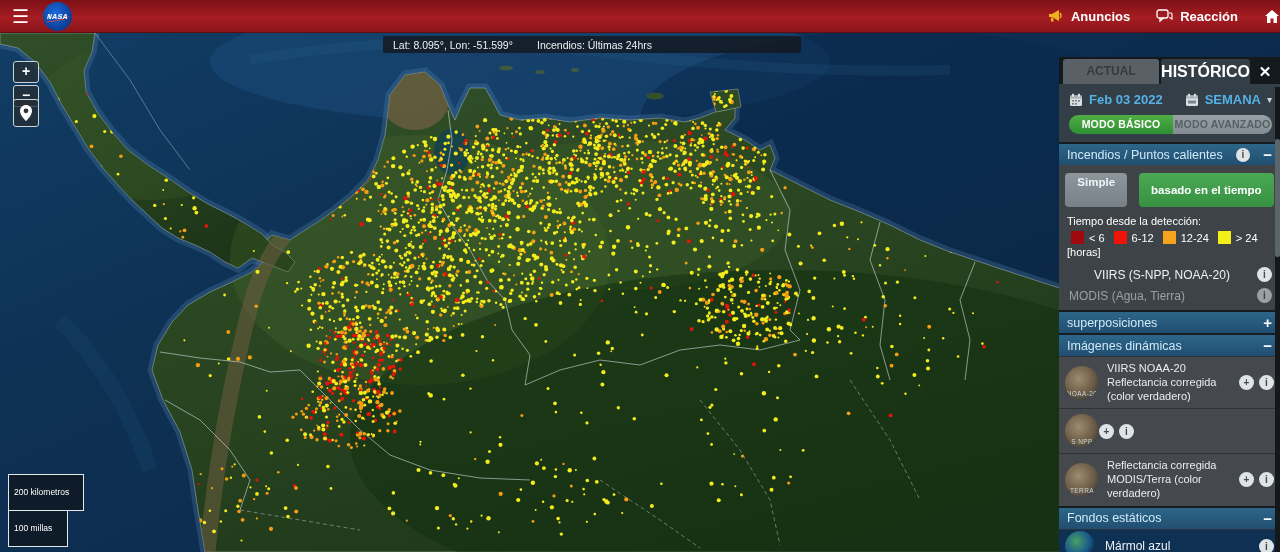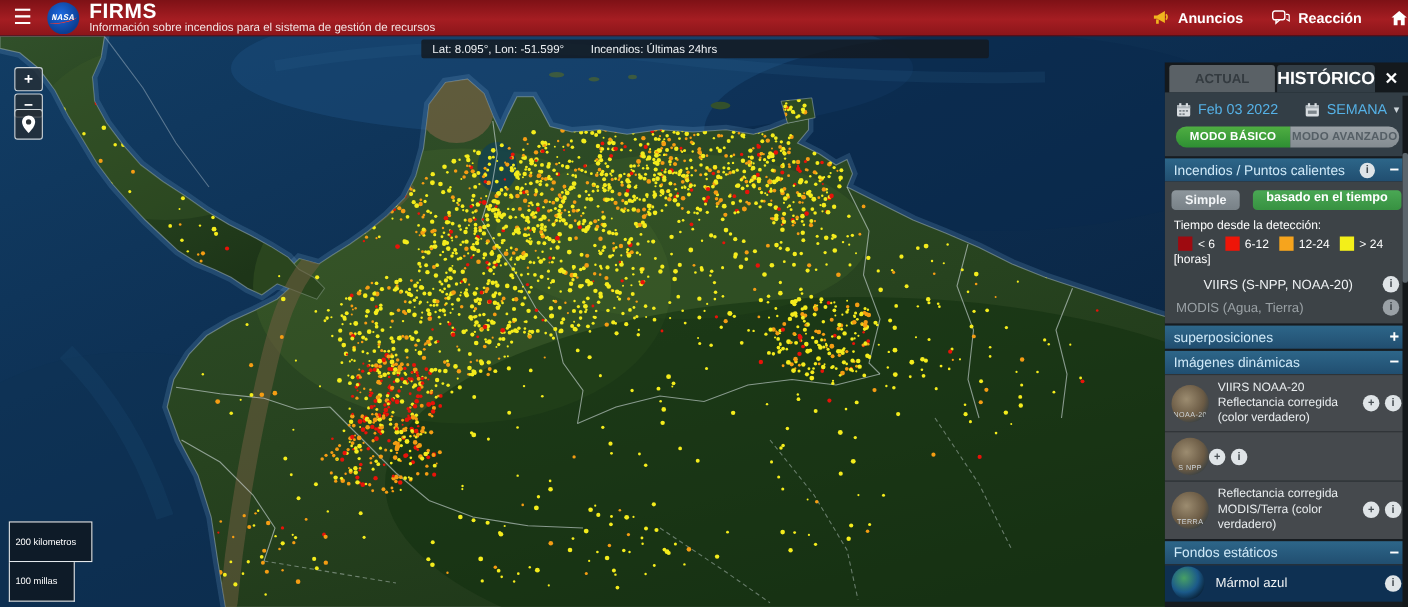--- a/index.html
+++ b/index.html
@@ -20,21 +20,21 @@
   .title-block { display:flex; flex-direction:column; line-height:1.05; }
   .app-title { color:#fff; font-size:19px; font-weight:bold; letter-spacing:.5px;}
   .app-subtitle { color:#f3e2e2; font-size:10.5px; }
   .header-right { margin-left:auto; display:flex; align-items:center; gap:26px; }
   .hbtn { display:flex; align-items:center; gap:7px; color:#fff; font-size:13px; font-weight:bold; cursor:pointer;}
   .hbtn svg { display:block; }
 
   
   .map-svg { position:absolute; inset:0; z-index:1; }
 
-  .infobar { position:absolute; left:383px; top:36px; width:516px; height:17px; z-index:10;
+  .infobar { position:absolute; left:383px; top:36px; width:418px; height:17px; z-index:10;
     background:rgba(20,25,30,.82); border-radius:2px; display:flex; align-items:center;
     color:#eef1f4; font-size:10.5px; padding:0 10px; }
   .infobar .coords { width:128px; }
   .infobar .fires { margin-left:16px; }
 
   .zoomctrl { position:absolute; left:13px; top:61px; z-index:10; display:flex; flex-direction:column; gap:2px;}
   .mapbtn { width:26px; height:22px; background:rgba(38,46,53,.78); border:1.5px solid #ccd4d9; border-radius:3px;
     color:#fff; font-size:14px; font-weight:bold; text-align:center; line-height:19px; cursor:pointer;}
   .pinbtn { position:absolute; left:13px; top:99px; width:26px; height:28px; z-index:10;
     background:rgba(38,46,53,.78); border:1.5px solid #ccd4d9; border-radius:3px; cursor:pointer;
@@ -52,21 +52,21 @@
   .tabbar { height:27px; background:#14191d; display:flex; align-items:flex-end; flex:none;}
   .tab-current { flex:1.15; margin:2px 2px 0 4px; background:#5a6166; border-radius:3px 3px 0 0;
     color:#343b40; font-weight:bold; font-size:12px; text-align:center; line-height:25px; height:25px; cursor:pointer;}
   .tab-historic { flex:1; background:#333e46; border-radius:3px 3px 0 0; color:#fff; font-weight:bold;
     font-size:16px; text-align:center; line-height:25px; height:25px; cursor:pointer;}
   .tab-close { width:30px; color:#fff; font-size:15px; font-weight:bold; text-align:center; line-height:25px; cursor:pointer;}
 
   .controls { background:#333e46; padding:8px 8px 8px 10px; flex:none;}
   .daterow { display:flex; align-items:center; gap:6px; }
   .cal-ic { flex:none; }
-  .datelabel, .rangelabel { color:#55b1e6; font-weight:normal; font-size:13px; cursor:pointer;}
+  .datelabel, .rangelabel { color:#55b1e6; font-weight:bold; font-size:13px; cursor:pointer;}
   .daterow .spacer { flex:1; }
   .chev { color:#cdd4d9; font-size:10px; cursor:pointer;}
   .modes { display:flex; margin-top:8px; }
   .mode-basic { flex:1.05; background:linear-gradient(#4fae42,#2e8f33); color:#fff; font-weight:bold; font-size:10.5px;
     text-align:center; line-height:19px; height:19px; border-radius:10px 0 0 10px; cursor:pointer; letter-spacing:.2px;}
   .mode-adv { flex:1; background:linear-gradient(#9aa1a6,#848c91); color:#555f66; font-weight:bold; font-size:10.5px;
     text-align:center; line-height:19px; height:19px; border-radius:0 10px 10px 0; cursor:pointer; letter-spacing:.2px;}
 
   .sec-head { height:21px; background:linear-gradient(#2d6689,#214e70); display:flex; align-items:center;
     padding:0 8px; margin-top:2px; flex:none; cursor:pointer;}
@@ -76,21 +76,21 @@
   .ico-circle { width:15px; height:15px; border-radius:50%; background:#dfe4e7; color:#454c51;
     font-size:10px; font-weight:bold; text-align:center; line-height:15px; flex:none; cursor:pointer; font-style:normal;}
   .ico-circle.dim { background:#9aa1a6; color:#3c4347; }
   .sec-head .ico-circle { margin-right:8px; width:14px; height:14px; line-height:14px;}
 
   .hot-body { background:#3d4347; padding:5px 6px 4px 6px; flex:none;}
   .hot-btns { display:flex; justify-content:center; gap:12px; margin:3px 0 8px;}
   .btn-simple { background:linear-gradient(#8d969c,#788187); color:#f2f5f7; font-weight:bold; font-size:11.5px;
     padding:3px 12px; border-radius:4px; cursor:pointer;}
   .btn-time { background:linear-gradient(#4aa854,#379141); color:#fff; font-weight:bold; font-size:11.5px;
-    padding:1px 12px; border-radius:4px; cursor:pointer;}
+    padding:11px 12px; border-radius:4px; cursor:pointer;}
   .leg-title { color:#fff; font-size:11px; margin-left:2px;}
   .leg-row { display:flex; align-items:center; gap:5px; margin:4px 0 2px 6px;}
   .sw { width:13px; height:13px; flex:none;}
   .leg-lab { color:#fff; font-size:11px; margin-right:4px;}
   .leg-unit { color:#fff; font-size:11px; margin:0 0 6px 2px;}
   .subrow { display:flex; align-items:center; padding:3px 2px 3px 2px;}
   .subrow .lbl-c { flex:1; text-align:center; color:#eef1f3; font-size:12px;}
   .subrow .lbl-l { flex:1; text-align:left; color:#9aa1a5; font-size:12px; padding-left:2px;}
 
   .img-row { background:#45494d; border-top:1px solid #2e3337; display:flex; align-items:center;
@@ -3257,24 +3257,20 @@
         <circle cx="705.7" cy="93.5" r="0.9" fill="#e81309"></circle>
         <circle cx="711.8" cy="101.9" r="1.1" fill="#f4ec1c"></circle>
       </g>
   </svg>
 
   <div class="header">
     <div class="burger">☰</div>
     <div class="nasa-logo">
         <span>NASA</span>
       </div>
-    <div class="title-block">
-      <div class="app-title">FIRMS</div>
-      <div class="app-subtitle">Información sobre incendios para el sistema de gestión de recursos</div>
-    </div>
     <div class="header-right">
       <div class="hbtn">
         <svg width="16" height="14" viewBox="0 0 16 14">
           <path d="M1,5 L4,5 L11,1 L11,12 L4,8 L1,8 Z" fill="#f0b41e"></path>
           <path d="M12,4 Q14,6.5 12,9" stroke="#f0b41e" stroke-width="1.4" fill="none"></path>
           <rect x="3" y="8.6" width="2.4" height="4" fill="#f0b41e"></rect>
         </svg>
         <span>Anuncios</span>
       </div>
       <div class="hbtn">

